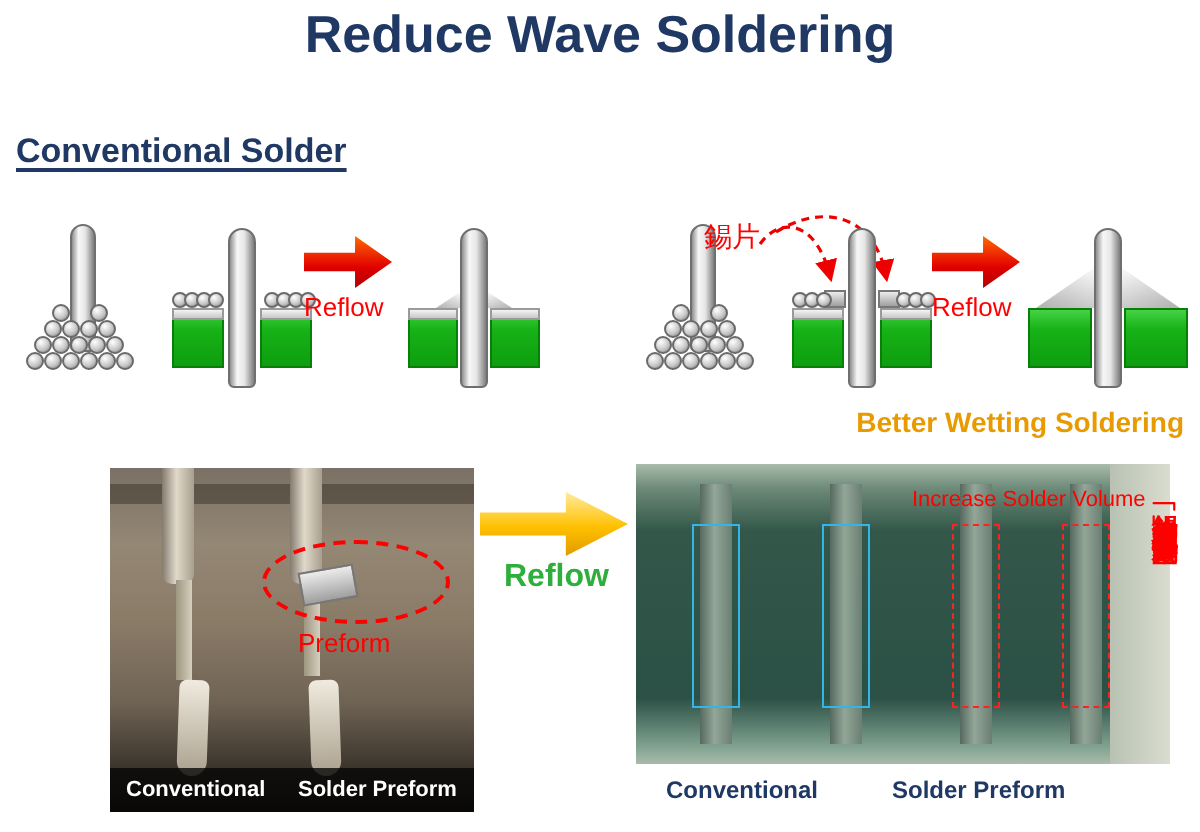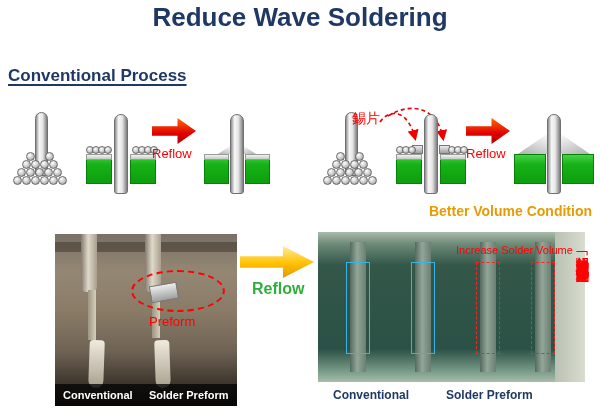--- a/index.html
+++ b/index.html
@@ -61,21 +61,21 @@
     color: #ff0000; font-weight: bold; font-size: 13px; line-height: 1.2;
     letter-spacing: 1px; }
 </style>
 </head>
 <body>
 
 <div class="slide">
 
   <div class="abs title">Reduce Wave Soldering</div>
 
-  <div class="abs heading" style="left:8px;top:66px;">Conventional Process</div>
+  <div class="abs heading" style="left:8px;top:66px;">Conventional Solder</div>
 
   <div class="abs" id="mound1" style="left:12px;top:112px;width:58px;height:78px;">
     <div class="abs pin" style="left:23px;top:0;width:13px;height:64px;"></div>
   <div class="abs ball" style="left: 1px; top: 64px;"></div>
       <div class="abs ball" style="left: 10px; top: 64px;"></div>
       <div class="abs ball" style="left: 19px; top: 64px;"></div>
       <div class="abs ball" style="left: 28px; top: 64px;"></div>
       <div class="abs ball" style="left: 37px; top: 64px;"></div>
       <div class="abs ball" style="left: 46px; top: 64px;"></div>
       <div class="abs ball" style="left: 5px; top: 56px;"></div>
@@ -173,21 +173,21 @@
   <div class="abs red-text" style="left:466px;top:146px;font-size:13px;">Reflow</div>
 
   <div class="abs" style="left:514px;top:114px;width:80px;height:84px;">
     <div class="abs board" style="left:0;top:40px;width:32px;height:30px;"></div>
     <div class="abs board" style="left:48px;top:40px;width:32px;height:30px;"></div>
     <div class="abs fillet-l" style="left:4px;top:20px;width:29px;height:20px;"></div>
     <div class="abs fillet-r" style="left:47px;top:20px;width:29px;height:20px;"></div>
     <div class="abs pin" style="left:33px;top:0;width:14px;height:80px;"></div>
   </div>
 
-  <div class="abs orange-text" style="left:400px;top:203px;width:192px;text-align:right;font-size:14px;">Better Volume Condition</div>
+  <div class="abs orange-text" style="left:400px;top:203px;width:192px;text-align:right;font-size:14px;">Better Wetting Soldering</div>
 
   <div class="abs photo-left" style="left:55px;top:234px;width:182px;height:172px;">
     <div class="abs" style="left:0;top:8px;width:182px;height:10px;background:rgba(58,50,40,.5);"></div>
     <div class="abs" style="left:26px;top:0;width:16px;height:58px;background:linear-gradient(90deg,#847b6e,#e0d9ca 45%,#a89f8e);border-radius:0 0 5px 5px;"></div>
     <div class="abs" style="left:90px;top:0;width:16px;height:58px;background:linear-gradient(90deg,#847b6e,#e0d9ca 45%,#a89f8e);border-radius:0 0 5px 5px;"></div>
     <div class="abs" style="left:33px;top:56px;width:8px;height:50px;background:linear-gradient(90deg,#9d957f,#d6cfbd);"></div>
     <div class="abs" style="left:97px;top:56px;width:8px;height:48px;background:linear-gradient(90deg,#9d957f,#d6cfbd);"></div>
     <div class="abs preform-chip" style="left:95px;top:50px;width:28px;height:17px;transform:rotate(-10deg);"></div>
     <div class="abs" style="left:34px;top:106px;width:15px;height:48px;background:linear-gradient(180deg,#f0ebdf,#a99f8d);border-radius:4px 4px 8px 8px;transform:rotate(2deg);"></div>
     <div class="abs" style="left:100px;top:106px;width:15px;height:48px;background:linear-gradient(180deg,#f0ebdf,#a99f8d);border-radius:4px 4px 8px 8px;transform:rotate(-2deg);"></div>

